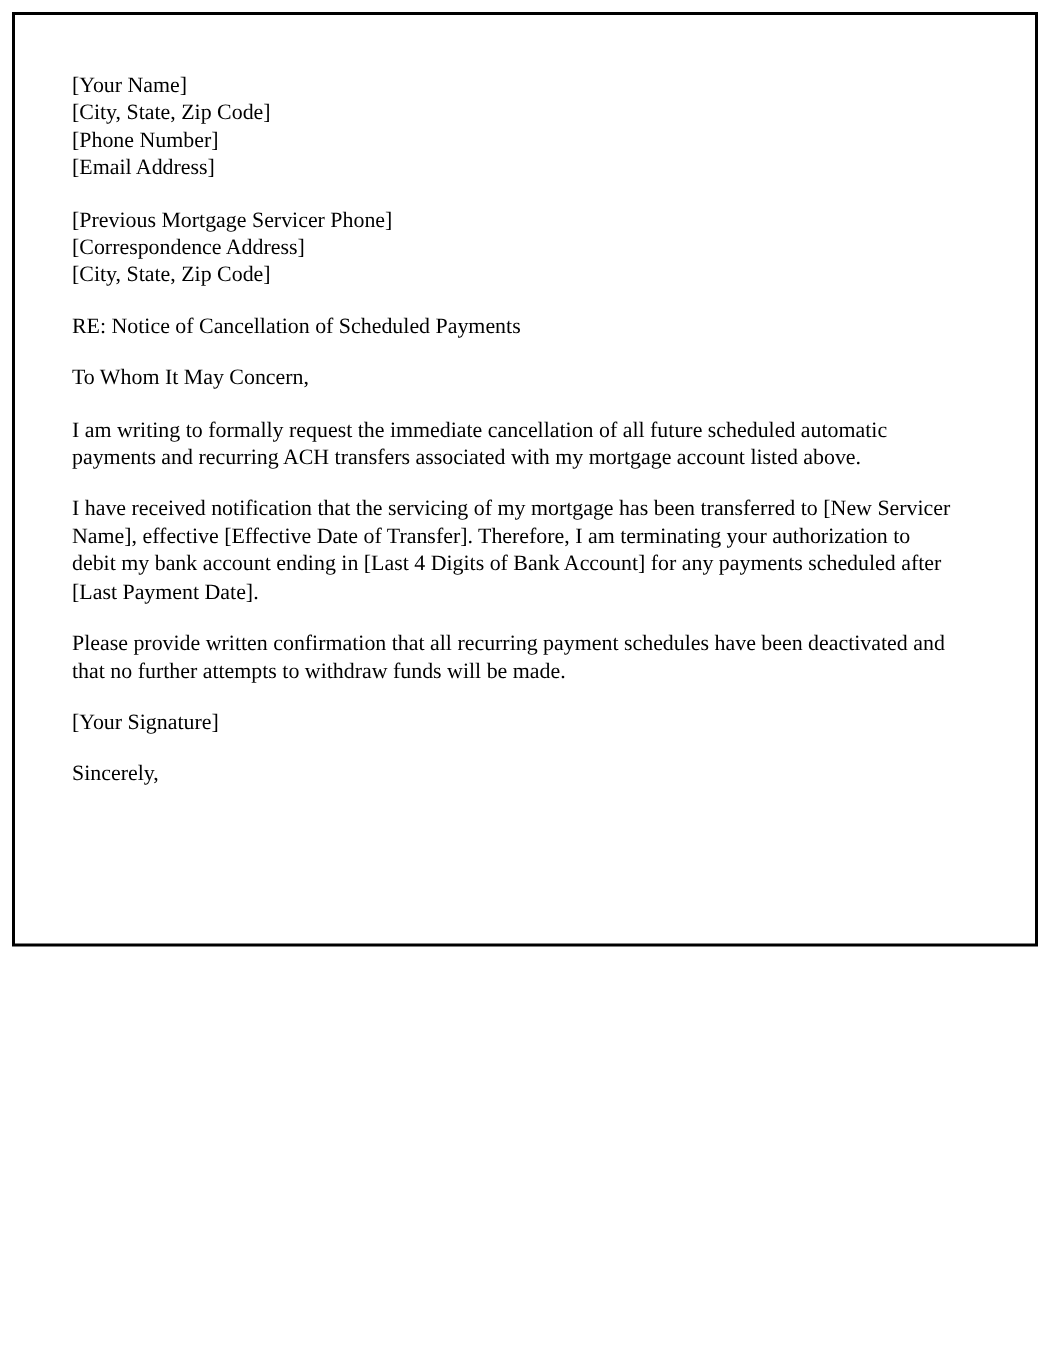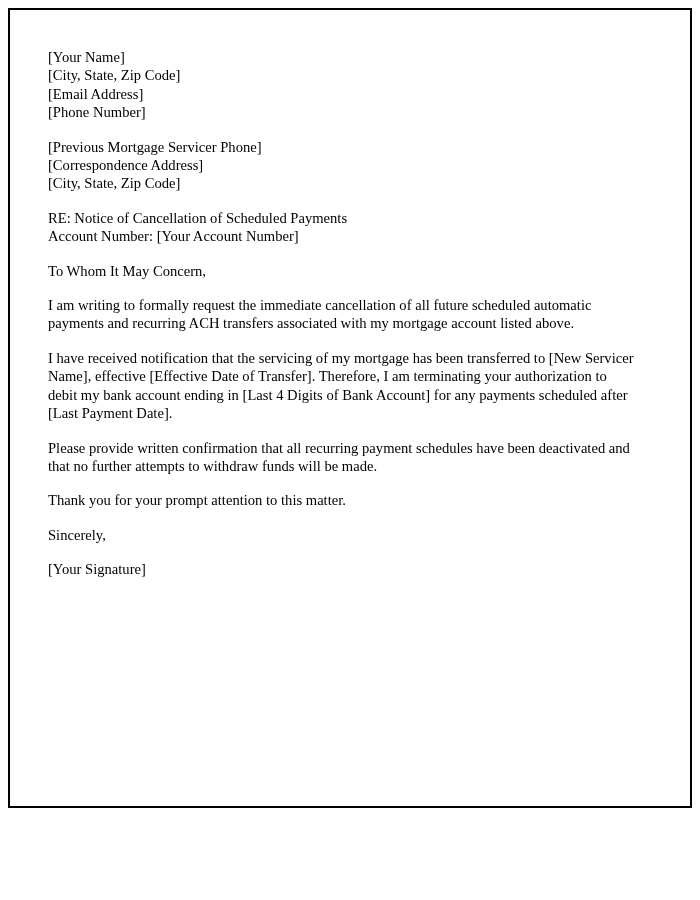--- a/index.html
+++ b/index.html
@@ -11,21 +11,21 @@
   body {
     width: 700px;
     height: 900px;
     font-family: "Liberation Serif", serif;
     color: #000000;
     overflow: hidden;
   }
   .page {
     margin: 8px;
     width: 684px;
-    height: 800px;
+    height: 623px;
     border: 2px solid #000000;
     padding: 38px 52px 40px 38px;
     font-size: 14.6px;
     line-height: 18.4px;
   }
   .block {
     margin: 0 0 16px 0;
   }
   .block div {
     margin: 0;
@@ -38,41 +38,39 @@
   }
 </style>
 </head>
 <body>
 
 <div class="page">
 
   <div class="block">
     <div>[Your Name]</div>
     <div>[City, State, Zip Code]</div>
+    <div>[Phone Number]</div>
     <div>[Email Address]</div>
-    <div>[Phone Number]</div>
   </div>
 
 
   <div class="block">
     <div>[Previous Mortgage Servicer Phone]</div>
     <div>[Correspondence Address]</div>
     <div>[City, State, Zip Code]</div>
   </div>
 
   <div class="block">
     <div class="bold">RE: Notice of Cancellation of Scheduled Payments</div>
-    <div><span class="bold">Account Number:</span> <span>[Your Account Number]</span></div>
   </div>
 
   <p>To Whom It May Concern,</p>
 
   <p>I am writing to formally request the immediate cancellation of all future scheduled automatic payments and recurring ACH transfers associated with my mortgage account listed above.</p>
   <p>I have received notification that the servicing of my mortgage has been transferred to [New Servicer Name], effective [Effective Date of Transfer]. Therefore, I am terminating your authorization to debit my bank account ending in [Last 4 Digits of Bank Account] for any payments scheduled after [Last Payment Date].</p>
   <p>Please provide written confirmation that all recurring payment schedules have been deactivated and that no further attempts to withdraw funds will be made.</p>
-  <p>Thank you for your prompt attention to this matter.</p>
+
+  <p>[Your Signature]</p>
 
   <p>Sincerely,</p>
-
-  <p>[Your Signature]</p>
 
 
 </div>
 
 </body></html>

